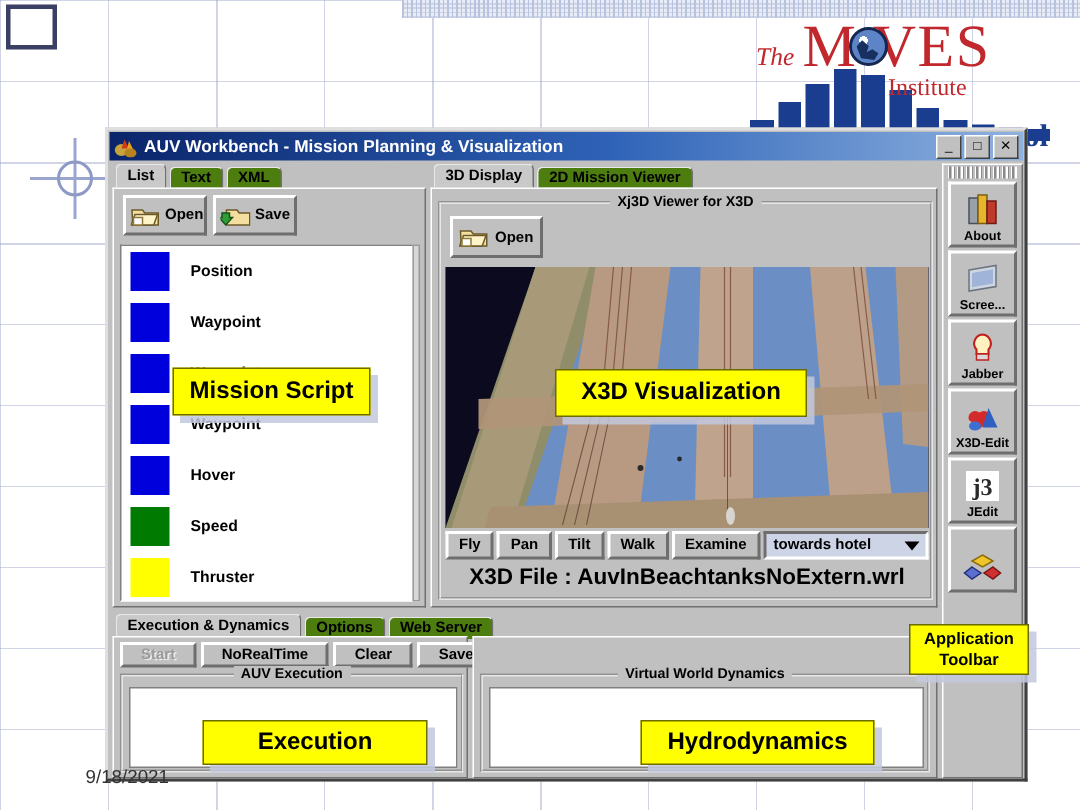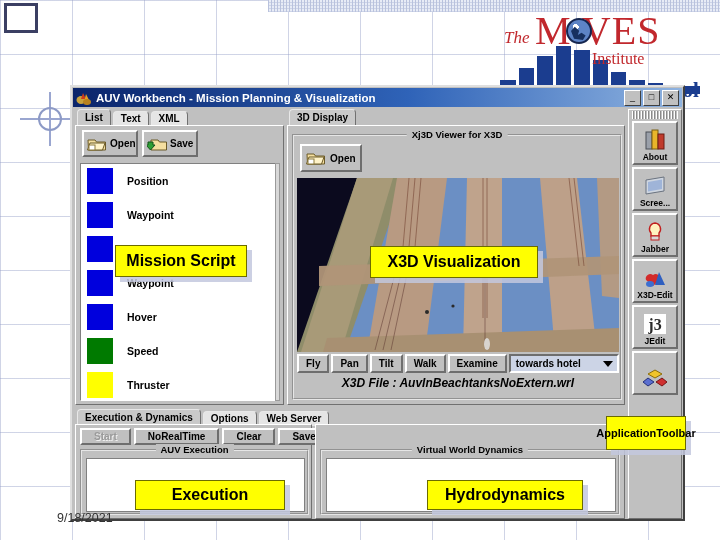--- a/index.html
+++ b/index.html
@@ -73,21 +73,21 @@
     width:15px;height:14px;background:#c0c0c0;border:1px solid #fff;
     border-right-color:#404040;border-bottom-color:#404040;
     color:#000;font-size:9px;line-height:12px;text-align:center;font-family:"Liberation Sans",sans-serif;
   }
   
   #win-body{position:absolute;left:3px;top:22px;width:607px;height:410px;}
   
   .tabrow{display:flex;align-items:flex-end;height:17px;}
   .tab{
     height:15px;padding:0 7px;font-size:10px;font-weight:bold;color:#000;
-    background:#e5e5e5;border:1px solid #e8e8e8;border-bottom:none;
+    background:#4d7c0f;border:1px solid #e8e8e8;border-bottom:none;
     border-right-color:#707070;box-sizing:border-box;line-height:13px;
     border-radius:4px 4px 0 0;margin-right:2px;white-space:nowrap;
   }
   .tab.sel{height:17px;background:#c9c9c9;line-height:15px;}
   .panel{
     background:#c0c0c0;border:1px solid #ffffff;border-right-color:#707070;border-bottom-color:#707070;
     box-sizing:border-box;
   }
   .btn{
     background:#c0c0c0;border:2px solid #ffffff;border-right-color:#6e6e6e;border-bottom-color:#6e6e6e;
@@ -129,21 +129,21 @@
   #scene{
     position:absolute;left:3px;top:42px;width:322px;height:174px;overflow:hidden;background:#0b0a1e;
   }
   #navbar{position:absolute;left:3px;top:218px;width:322px;height:19px;display:flex;gap:2px;}
   .navbtn{flex:none;height:19px;padding:0 7px;}
   #viewpoint{
     flex:1;height:19px;background:#ccd4e6;border:2px solid #6e6e6e;border-right-color:#fff;border-bottom-color:#fff;
     box-sizing:border-box;display:flex;align-items:center;padding-left:5px;font-size:10px;font-weight:bold;color:#000;position:relative;
   }
   #viewpoint .arrow{position:absolute;right:4px;top:5px;width:0;height:0;border-left:5px solid transparent;border-right:5px solid transparent;border-top:6px solid #000;}
-  #x3dfile{position:absolute;left:3px;top:240px;width:322px;text-align:center;font-size:12px;font-weight:bold;color:#000;font-style:italic;}
+  #x3dfile{position:absolute;left:3px;top:240px;width:322px;text-align:center;font-size:15px;font-weight:bold;color:#000;}
   
   #app-toolbar{
     position:absolute;left:553px;top:0;width:54px;height:410px;
     background:#c0c0c0;border:1px solid #fff;border-right-color:#707070;border-bottom-color:#707070;box-sizing:border-box;
   }
   #tb-grip{height:8px;margin:1px 3px 0;background-image:repeating-linear-gradient(90deg,#fff 0 1px,#8a8a8a 1px 2px,transparent 2px 3px);}
   .tbbtn{
     width:46px;height:44px;margin:2px auto 0;background:#c0c0c0;
     border:2px solid #ffffff;border-right-color:#6e6e6e;border-bottom-color:#6e6e6e;
     box-sizing:border-box;display:flex;flex-direction:column;align-items:center;justify-content:flex-end;padding-bottom:1px;
@@ -166,21 +166,21 @@
   .callout{
     position:absolute;background:#ffff00;border:1px solid #6b6b00;
     box-shadow:5px 5px 0 rgba(195,200,222,.85);
     display:flex;align-items:center;justify-content:center;text-align:center;
     font-weight:bold;color:#000;box-sizing:border-box;
   }
   #callout-mission{left:115px;top:245px;width:132px;height:32px;font-size:16px;}
   #callout-x3d{left:370px;top:246px;width:168px;height:32px;font-size:16px;}
   #callout-exec{left:135px;top:480px;width:150px;height:30px;font-size:16px;}
   #callout-hydro{left:427px;top:480px;width:156px;height:30px;font-size:16px;}
-  #callout-apptb{left:606px;top:416px;width:80px;height:34px;font-size:11px;flex-direction:row;line-height:14px;}
+  #callout-apptb{left:606px;top:416px;width:80px;height:34px;font-size:11px;flex-direction:column;line-height:14px;}
   #date-label{position:absolute;left:57px;top:511px;font-size:12.5px;color:#333;font-family:"Liberation Sans",sans-serif;}
 </style>
 </head>
 <body>
 
 <div id="slide-bg"></div>
 <div id="hatch-top"></div>
 <div id="corner-square"></div>
 
 <svg id="anno-crosshair" viewBox="0 0 60 54">
@@ -287,20 +287,21 @@
             <span class="slabel">Thruster</span>
           </div>
         </div>
         <div id="list-scroll"></div>
       </div>
     </div>
 
     <div id="right-pane">
       <div id="right-tabs" class="tabrow">
         <div class="tab sel">3D Display</div>
+        <div class="tab">2D Mission Viewer</div>
       </div>
       <div id="right-panel" class="panel">
         <div id="xj3d-group" class="groupbox">
           <div class="gtitle">Xj3D Viewer for X3D</div>
 
           <div id="open3d" class="btn">
             <svg class="folder-ico" viewBox="0 0 20 16">
               <path d="M1 4 h7 l1.5 2 h9 v8 h-17 z" fill="#f5dfa0" stroke="#6b5a28"></path>
               <path d="M3 7 h15 l-2.5 7 h-15 z" fill="#fff3c8" stroke="#6b5a28"></path>
               <rect x="2" y="9" width="6" height="5" fill="#ffffff" stroke="#8d7a3a"></rect>

